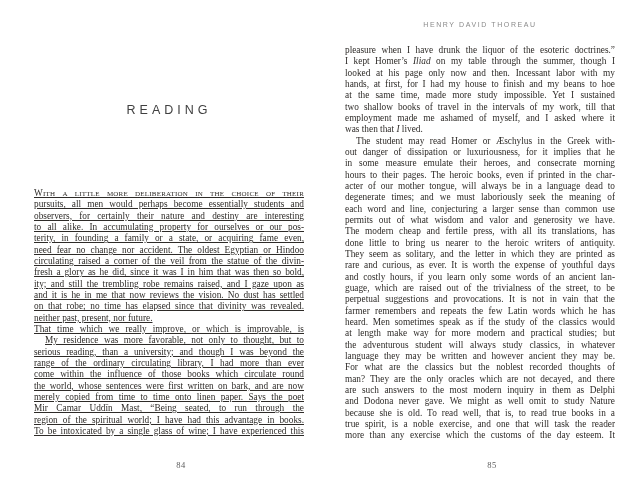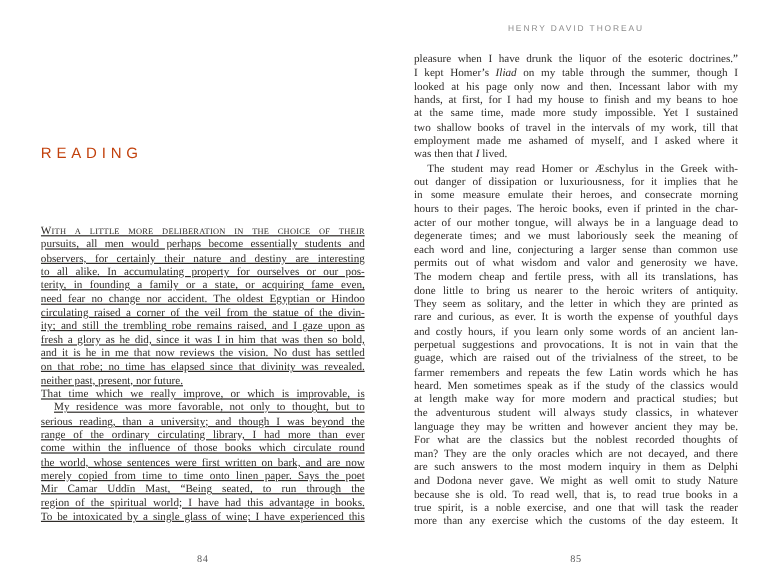--- a/index.html
+++ b/index.html
@@ -9,25 +9,25 @@
     font-family: "Liberation Serif", "DejaVu Serif", serif;
     overflow: hidden;
   }
   .spread { position: relative; width: 640px; height: 487px; background: #ffffff; }
 
   .page { position: absolute; top: 0; height: 487px; }
   .page-left  { left: 34px;  width: 270px; }
   .page-right { left: 345px; width: 270px; }
 
   .chapter-title {
-    position: absolute; top: 121px; left: 0; width: 100%;
-    text-align: left;
+    position: absolute; top: 103px; left: 0; width: 100%;
+    text-align: center;
     font-family: "Liberation Sans", "DejaVu Sans", sans-serif;
     font-size: 12.5px; letter-spacing: 4px;
-    color: #c2410c; font-weight: 400;
+    color: #404040; font-weight: 400;
   }
   .running-header {
     position: absolute; top: 21px; left: 0; width: 100%;
     text-align: center;
     font-family: "Liberation Sans", "DejaVu Sans", sans-serif;
     font-size: 7px; letter-spacing: 1.6px;
     color: #8a8a8a; font-weight: 400;
   }
   .body-text { position: absolute; left: 0; right: 0; color: #2e2b28; }
   .body-text-left  { top: 188px; text-decoration: underline; }
@@ -39,43 +39,43 @@
     text-align: justify; text-align-last: justify;
     overflow: hidden;
     white-space: normal;
   }
   .line.para-end { text-align-last: left; }
   .line.indent   { padding-left: 11px; }
   .line.smallcaps { font-variant: small-caps; letter-spacing: 0.2px; }
   .line i { font-style: italic; }
 
   .page-number {
-    position: absolute; top: 460px; left: 0; width: 100%;
+    position: absolute; top: 460px; left: 12px; width: 100%;
     text-align: center;
     font-size: 8.5px; color: #5a5a5a;
     letter-spacing: 0.5px;
   }
 </style>
 </head>
 <body>
 
 <div class="spread">
 
   <div class="page page-left">
     <div class="chapter-title">READING</div>
     <div class="body-text body-text-left">
         <div class="line smallcaps">With a little more deliberation in the choice of their</div>
         <div class="line">pursuits, all men would perhaps become essentially students and</div>
         <div class="line">observers, for certainly their nature and destiny are interesting</div>
         <div class="line">to all alike. In accumulating property for ourselves or our pos-</div>
         <div class="line">terity, in founding a family or a state, or acquiring fame even,</div>
         <div class="line">need fear no change nor accident. The oldest Egyptian or Hindoo</div>
         <div class="line">circulating raised a corner of the veil from the statue of the divin-</div>
+        <div class="line">fresh a glory as he did, since it was I in him that was then so bold,</div>
         <div class="line">ity; and still the trembling robe remains raised, and I gaze upon as</div>
-        <div class="line">fresh a glory as he did, since it was I in him that was then so bold,</div>
         <div class="line">and it is he in me that now reviews the vision. No dust has settled</div>
         <div class="line">on that robe; no time has elapsed since that divinity was revealed.</div>
         <div class="line para-end">neither past, present, nor future.</div>
         <div class="line">That time which we really improve, or which is improvable, is</div>
         <div class="line indent">My residence was more favorable, not only to thought, but to</div>
         <div class="line">serious reading, than a university; and though I was beyond the</div>
         <div class="line">range of the ordinary circulating library, I had more than ever</div>
         <div class="line">come within the influence of those books which circulate round</div>
         <div class="line">the world, whose sentences were first written on bark, and are now</div>
         <div class="line">merely copied from time to time onto linen paper. Says the poet</div>
@@ -103,22 +103,22 @@
         <div class="line">hours to their pages. The heroic books, even if printed in the char-</div>
         <div class="line">acter of our mother tongue, will always be in a language dead to</div>
         <div class="line">degenerate times; and we must laboriously seek the meaning of</div>
         <div class="line">each word and line, conjecturing a larger sense than common use</div>
         <div class="line">permits out of what wisdom and valor and generosity we have.</div>
         <div class="line">The modern cheap and fertile press, with all its translations, has</div>
         <div class="line">done little to bring us nearer to the heroic writers of antiquity.</div>
         <div class="line">They seem as solitary, and the letter in which they are printed as</div>
         <div class="line">rare and curious, as ever. It is worth the expense of youthful days</div>
         <div class="line">and costly hours, if you learn only some words of an ancient lan-</div>
+        <div class="line">guage, which are raised out of the trivialness of the street, to be</div>
         <div class="line">perpetual suggestions and provocations. It is not in vain that the</div>
-        <div class="line">guage, which are raised out of the trivialness of the street, to be</div>
         <div class="line">farmer remembers and repeats the few Latin words which he has</div>
         <div class="line">heard. Men sometimes speak as if the study of the classics would</div>
         <div class="line">at length make way for more modern and practical studies; but</div>
         <div class="line">the adventurous student will always study classics, in whatever</div>
         <div class="line">language they may be written and however ancient they may be.</div>
         <div class="line">For what are the classics but the noblest recorded thoughts of</div>
         <div class="line">man? They are the only oracles which are not decayed, and there</div>
         <div class="line">are such answers to the most modern inquiry in them as Delphi</div>
         <div class="line">and Dodona never gave. We might as well omit to study Nature</div>
         <div class="line">because she is old. To read well, that is, to read true books in a</div>

